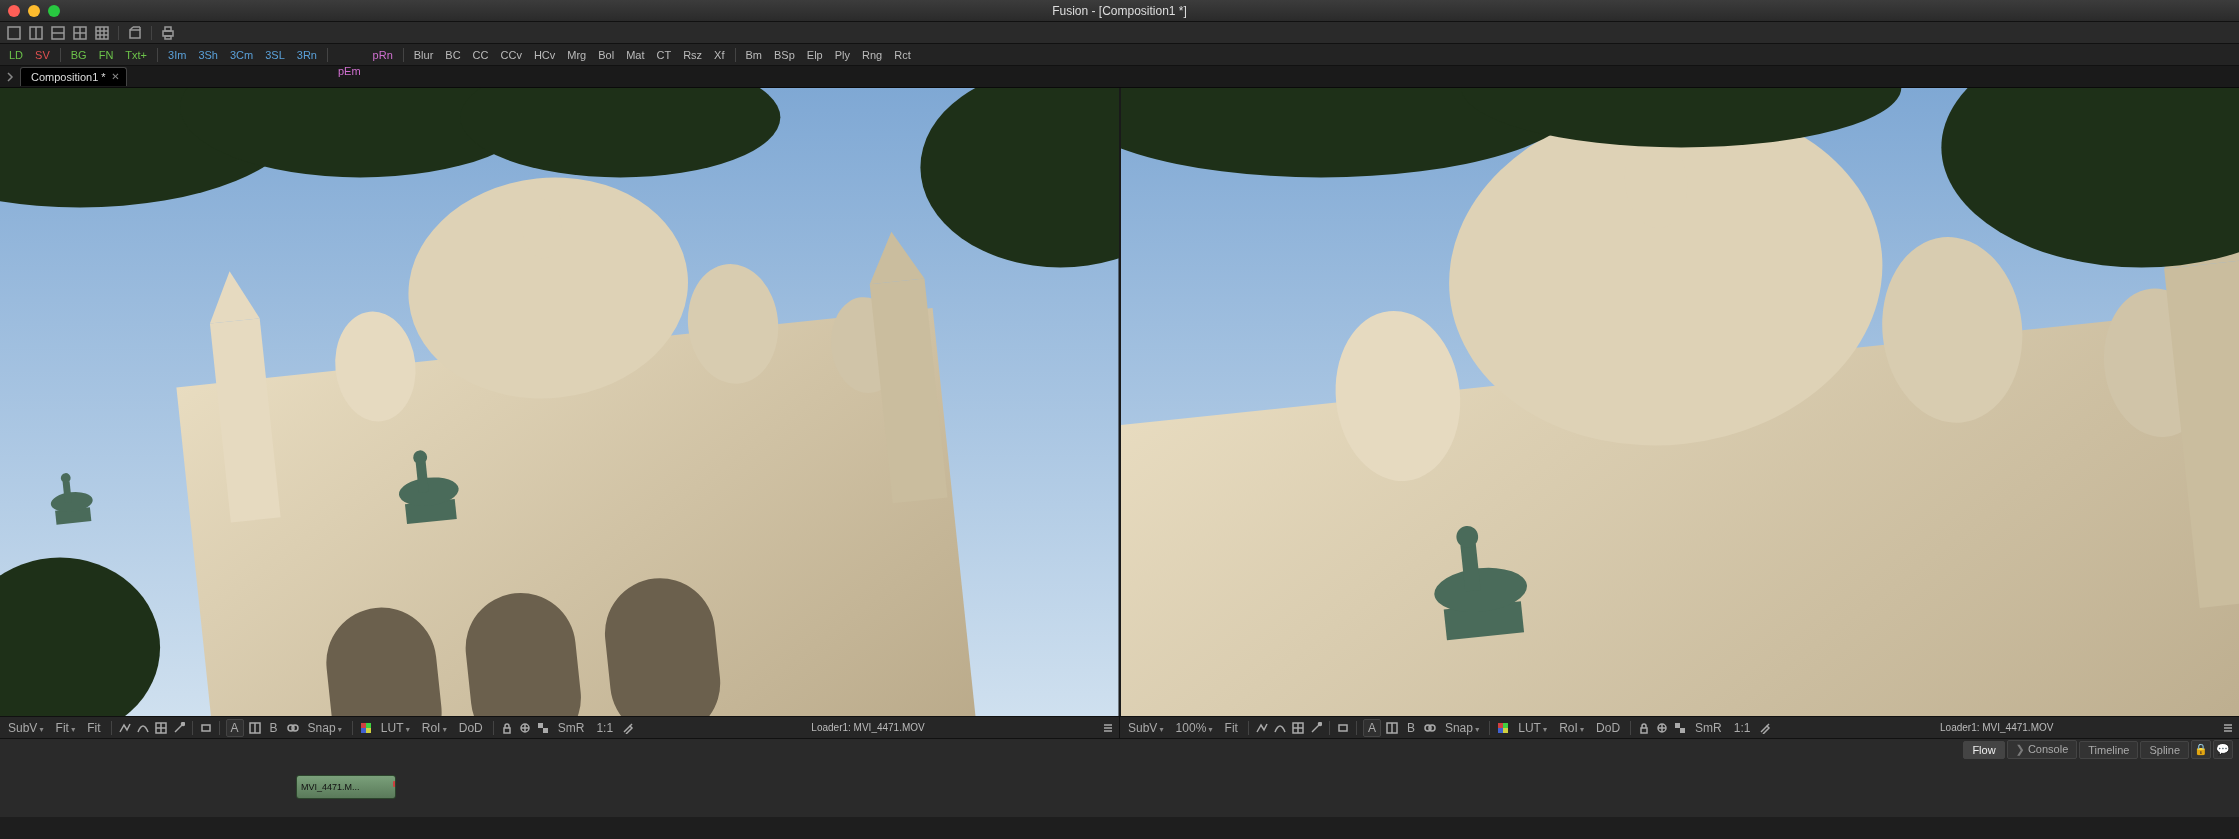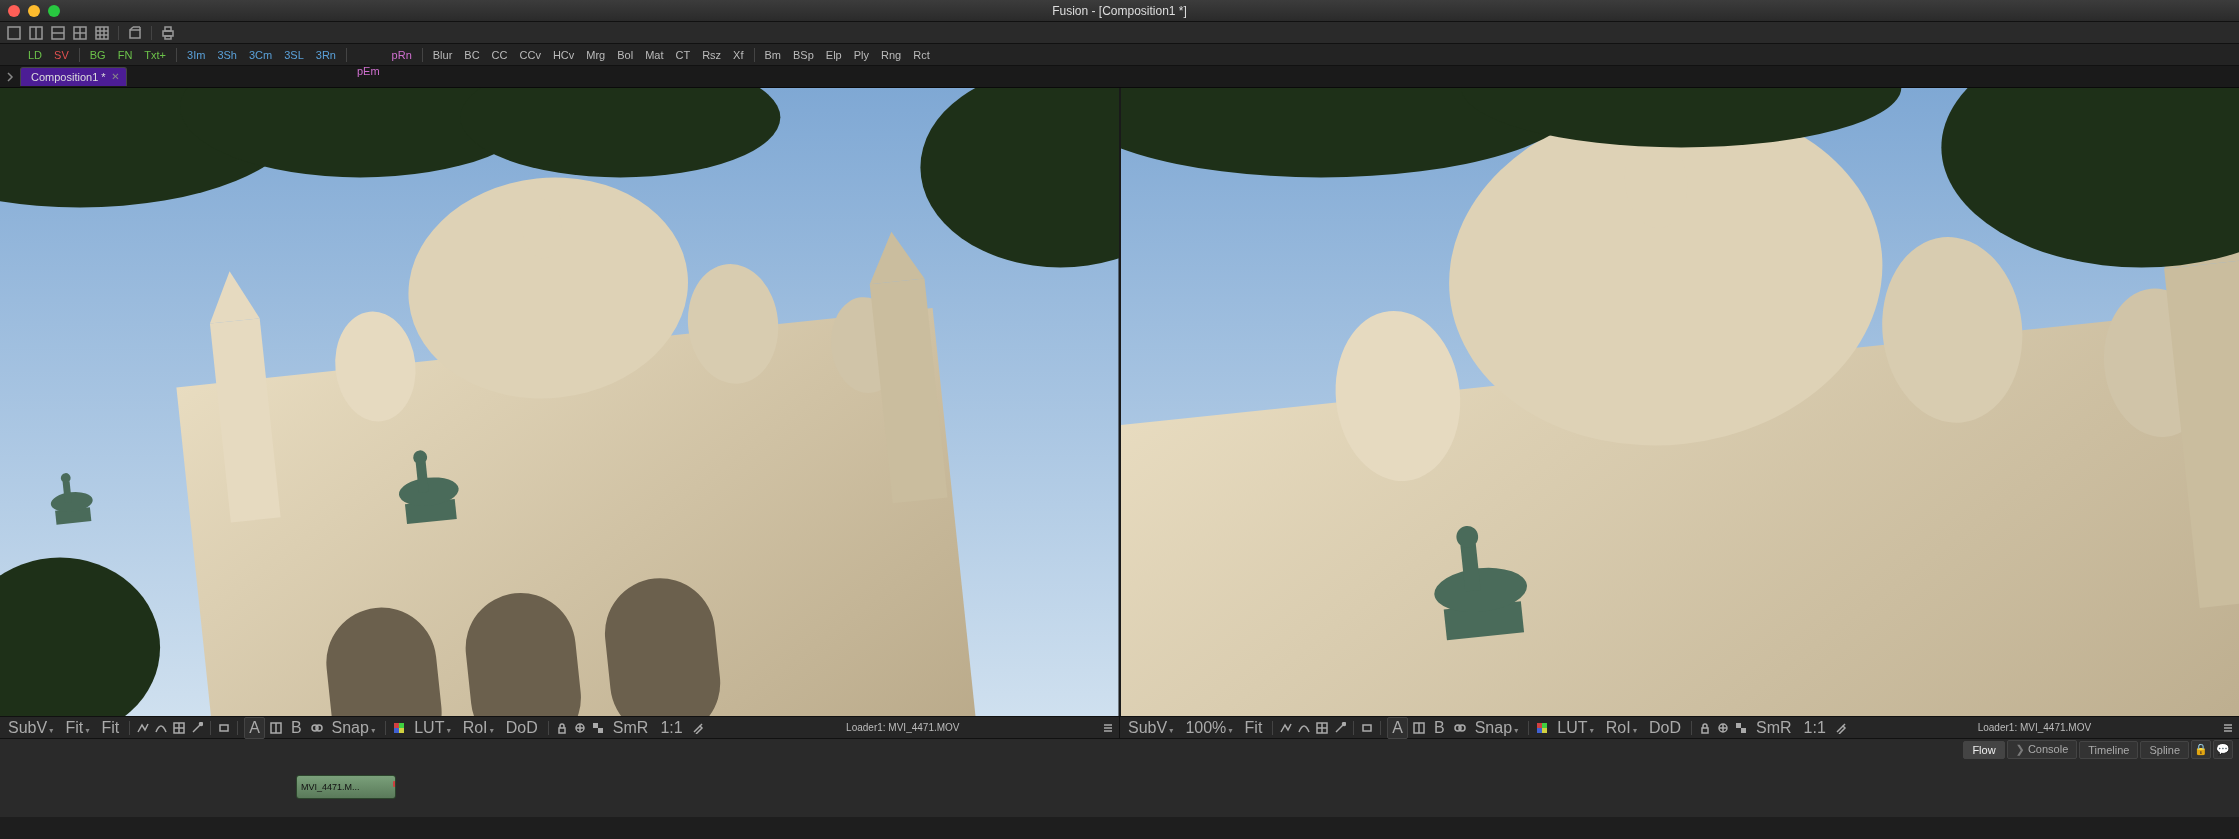--- a/index.html
+++ b/index.html
@@ -11,41 +11,41 @@
   .tl { width:12px; height:12px; border-radius:50%; }
   .tl.red{background:#ff5f57;} .tl.yel{background:#febc2e;} .tl.grn{background:#28c840;}
   .titlebar .title { position:absolute; left:50%; transform:translateX(-50%); color:#ddd; font-size:12px; }
 
   
   .iconrow { height:22px; background:#2a2a2a; border-bottom:1px solid #111; display:flex; align-items:center; gap:6px; padding:0 6px; }
   .iconbtn{ width:16px; height:16px; display:flex; align-items:center; justify-content:center; color:#999; }
   .iconbtn svg{ width:14px; height:14px; stroke:#999; fill:none; stroke-width:1.5; }
 
   
-  .toolrow { height:22px; background:#232323; border-bottom:1px solid #111; display:flex; align-items:center; gap:4px; padding:0 24px; }
+  .toolrow { height:22px; background:#232323; border-bottom:1px solid #111; display:flex; align-items:center; gap:4px; padding:0 5px; }
   .tool { font-size:11px; padding:1px 4px; cursor:pointer; }
 
   
   .tabrow { height:22px; background:#1a1a1a; border-bottom:1px solid #0a0a0a; display:flex; align-items:center; }
   .comp-wrap{ display:flex; align-items:center; }
   .comp-tog{ width:12px; height:12px; margin:0 4px; }
-  .comptab { background:#4c1d95; border:1px solid #444; border-bottom:none; border-radius:3px 3px 0 0; padding:3px 20px 3px 10px; font-size:11px; position:relative; color:#ddd; }
+  .comptab { background:#000000; border:1px solid #444; border-bottom:none; border-radius:3px 3px 0 0; padding:3px 20px 3px 10px; font-size:11px; position:relative; color:#ddd; }
   .comptab .x{ position:absolute; right:6px; top:3px; color:#888; font-size:10px;}
 
   
   .viewers { height:629px; display:flex; background:#000; border-bottom:1px solid #111;}
   .viewer { flex:1; position:relative; overflow:hidden; background:#101010;}
   .viewer + .viewer{ border-left:2px solid #1a1a1a;}
   .viewer svg{ width:100%; height:100%; display:block;}
 
   
   .vctrls { height:22px; background:#262626; border-bottom:1px solid #111; display:flex;}
   .vbar{ flex:1; display:flex; align-items:center; gap:4px; padding:0 4px; font-size:10px; color:#aaa;}
   .vbar + .vbar{ border-left:1px solid #111;}
-  .vbtn{ padding:1px 4px; background:#303030; border:1px solid #444; border-radius:2px; font-size:16px;}
+  .vbtn{ padding:1px 4px; background:#303030; border:1px solid #444; border-radius:2px; font-size:12px;}
   .vbtn.flat{ background:transparent; border:none;}
   .vsep{ width:1px; height:14px; background:#444; margin:0 2px;}
   .dd::after{ content:" ▾"; font-size:8px; color:#888;}
   .vstatus{ flex:1; text-align:center; color:#bbb;}
   .vico{ width:14px; height:14px; display:flex; align-items:center; justify-content:center;}
   .vico svg{ width:12px; height:12px; stroke:#aaa; fill:none; stroke-width:1.5;}
 
   
   .flowarea{ height:78px; background:#2a2a2a; position:relative;}
   .panel-tabs{ position:absolute; right:6px; top:1px; display:flex; gap:2px; align-items:center;}

